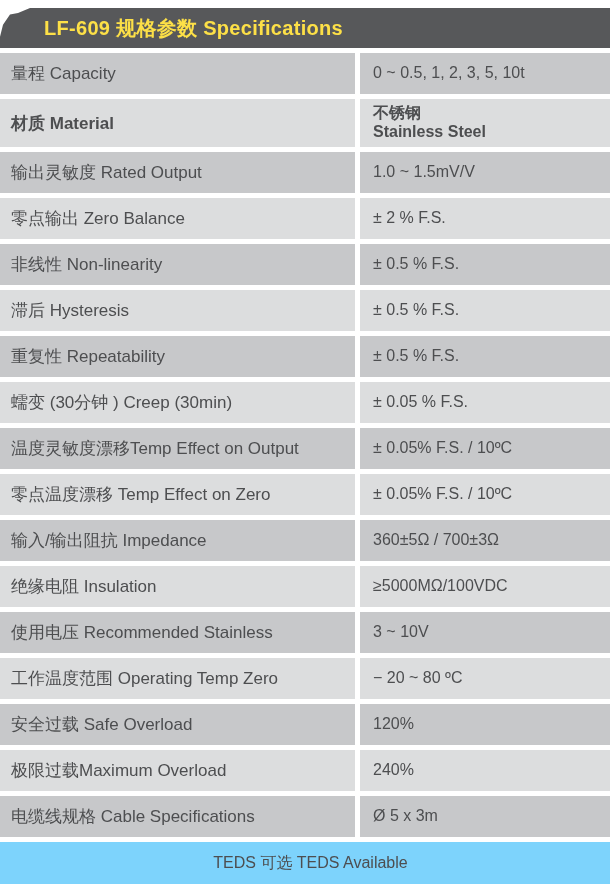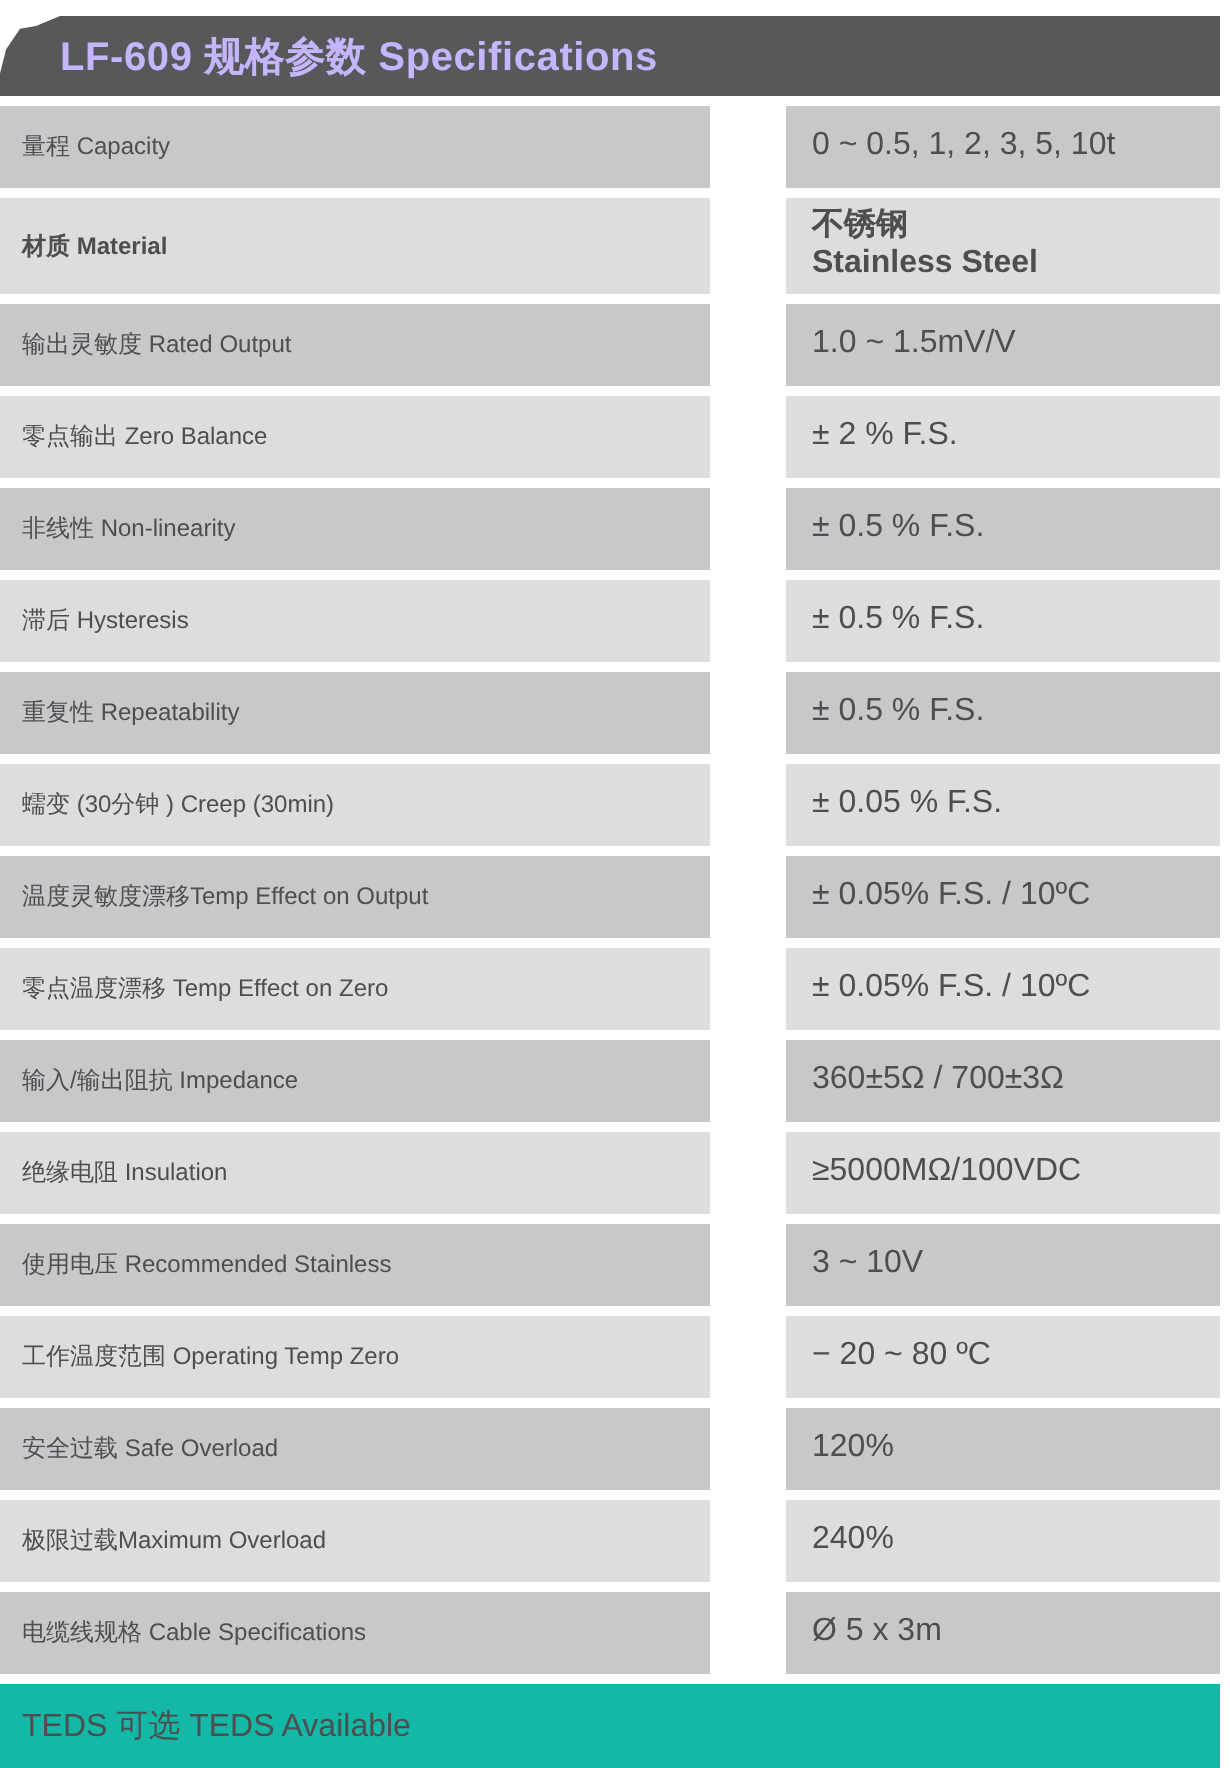--- a/index.html
+++ b/index.html
@@ -14,56 +14,56 @@
   }
   .header {
     margin: 8px 5px 5px 0;
     height: 40px;
     background: #57585a;
     display: flex;
     align-items: center;
     clip-path: polygon(30px 0, 100% 0, 100% 100%, 0 100%, 0 72%, 3px 42%, 10px 16%, 18px 5px, 30px 0);
   }
   .header-title {
-    color: #c4b5fd;
+    color: #fde047;
     font-size: 20px;
     font-weight: bold;
-    padding-left: 30px;
+    padding-left: 44px;
     letter-spacing: 0.3px;
     white-space: nowrap;
   }
   .rows { margin-right: 5px; }
   .spec-row { display: flex; height: 41px; margin-bottom: 5px; }
   .spec-row.tall { height: 48px; font-weight: bold; }
   .spec-row .cell { display: flex; align-items: center; box-sizing: border-box; }
   .rows .spec-row:nth-child(odd) .cell { background: #c7c8ca; }
   .rows .spec-row:nth-child(even) .cell { background: #dcddde; }
   .cell-label {
     width: 355px;
     margin-right: 5px;
     padding-left: 11px;
-    font-size: 12px;
+    font-size: 17px;
   }
   .cell-value {
     flex: 1;
     padding-left: 13px;
     font-size: 16px;
     white-space: pre-line;
     line-height: 1.18;
-    margin-left: 33px;
   }
   .footer-row {
     margin-right: 5px;
     height: 42px;
-    background: #14b8a6;
+    background: #7dd3fc;
     display: flex;
     align-items: center;
     padding-left: 11px;
     box-sizing: border-box;
     font-size: 16px;
+    justify-content: center;
   }
 </style>
 </head>
 <body>
 
 <div class="sheet">
 
   <div class="header">
     <div class="header-title">LF-609 规格参数 Specifications</div>
   </div>

